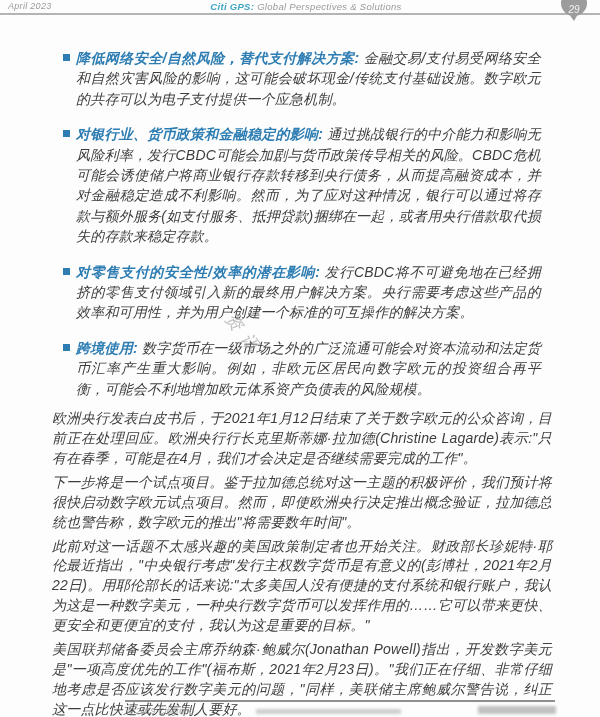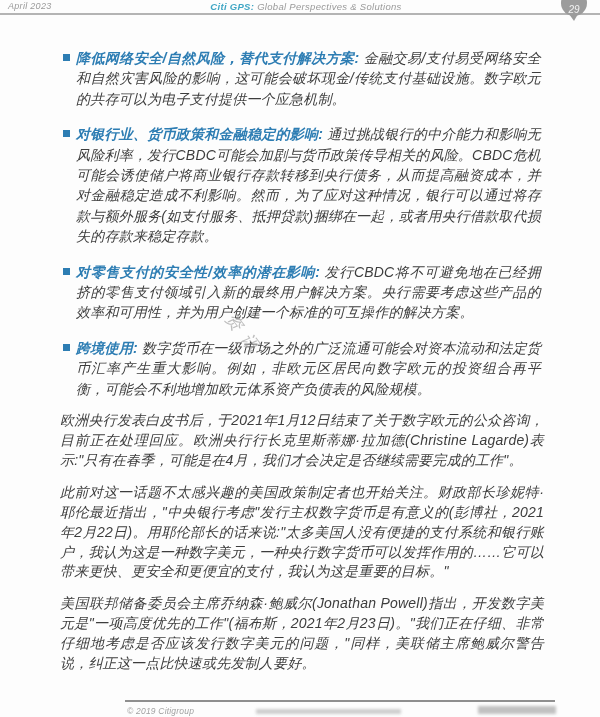--- a/index.html
+++ b/index.html
@@ -48,21 +48,21 @@
   .bullet{position:relative;padding-left:13px;margin:15px;}
   .bullet .sq{
     position:absolute;left:0;top:6px;width:7px;height:7px;
     background:#2d7db3;
   }
   .b-head{color:#2d7db3;font-weight:bold;}
   .mb8{margin-bottom:8px;}
   .mb10{margin-bottom:10px;}
   p.para{margin:0;}
   .para-gap{margin:0 0 13px 0;}
-  .bottom-block p{margin:12px;line-height:19.9px;}
+  .bottom-block p{margin:4px;line-height:19.9px;}
   
   .watermark{
     position:absolute;left:238px;top:308px;
     transform:rotate(52deg);transform-origin:left top;
     font-size:17px;letter-spacing:9px;
     color:rgba(110,110,110,.45);
     pointer-events:none;white-space:nowrap;
   }
   
   .ftr-rule{
@@ -109,20 +109,21 @@
     <div class="bullet">
       <span class="sq"></span><span class="b-head">对零售支付的安全性/效率的潜在影响:</span><span> 发行CBDC将不可避免地在已经拥挤的零售支付领域引入新的最终用户解决方案。央行需要考虑这些产品的效率和可用性，并为用户创建一个标准的可互操作的解决方案。</span>
     </div>
 
     <div class="bullet mb10">
       <span class="sq"></span><span class="b-head">跨境使用:</span><span> 数字货币在一级市场之外的广泛流通可能会对资本流动和法定货币汇率产生重大影响。例如，非欧元区居民向数字欧元的投资组合再平衡，可能会不利地增加欧元体系资产负债表的风险规模。</span>
     </div>
 
     <div class="bottom-block">
       <p>欧洲央行发表白皮书后，于2021年1月12日结束了关于数字欧元的公众咨询，目前正在处理回应。欧洲央行行长克里斯蒂娜·拉加德(Christine Lagarde)表示:"只有在春季，可能是在4月，我们才会决定是否继续需要完成的工作"。</p>
+      <p>下一步将是一个试点项目。鉴于拉加德总统对这一主题的积极评价，我们预计将很快启动数字欧元试点项目。然而，即使欧洲央行决定推出概念验证，拉加德总统也警告称，数字欧元的推出"将需要数年时间"。</p>
       <p>此前对这一话题不太感兴趣的美国政策制定者也开始关注。财政部长珍妮特·耶伦最近指出，"中央银行考虑"发行主权数字货币是有意义的(彭博社，2021年2月22日)。用耶伦部长的话来说:"太多美国人没有便捷的支付系统和银行账户，我认为这是一种数字美元，一种央行数字货币可以发挥作用的……它可以带来更快、更安全和更便宜的支付，我认为这是重要的目标。"</p>
       <p>美国联邦储备委员会主席乔纳森·鲍威尔(Jonathan Powell)指出，开发数字美元是"一项高度优先的工作"(福布斯，2021年2月23日)。"我们正在仔细、非常仔细地考虑是否应该发行数字美元的问题，"同样，美联储主席鲍威尔警告说，纠正这一点比快速或先发制人要好。</p>
     </div>
 
   </div>
 
   <div class="watermark">资讯</div>
 
   <div class="ftr-rule"></div>
   <div class="ftr-copy">© 2019 Citigroup</div>

